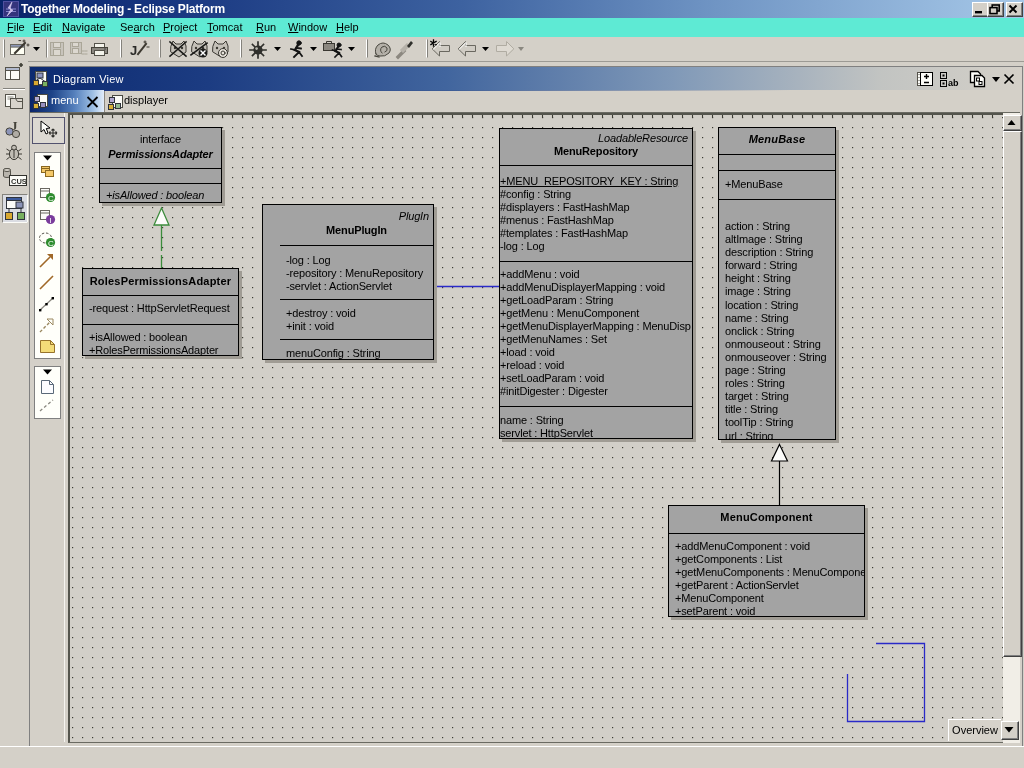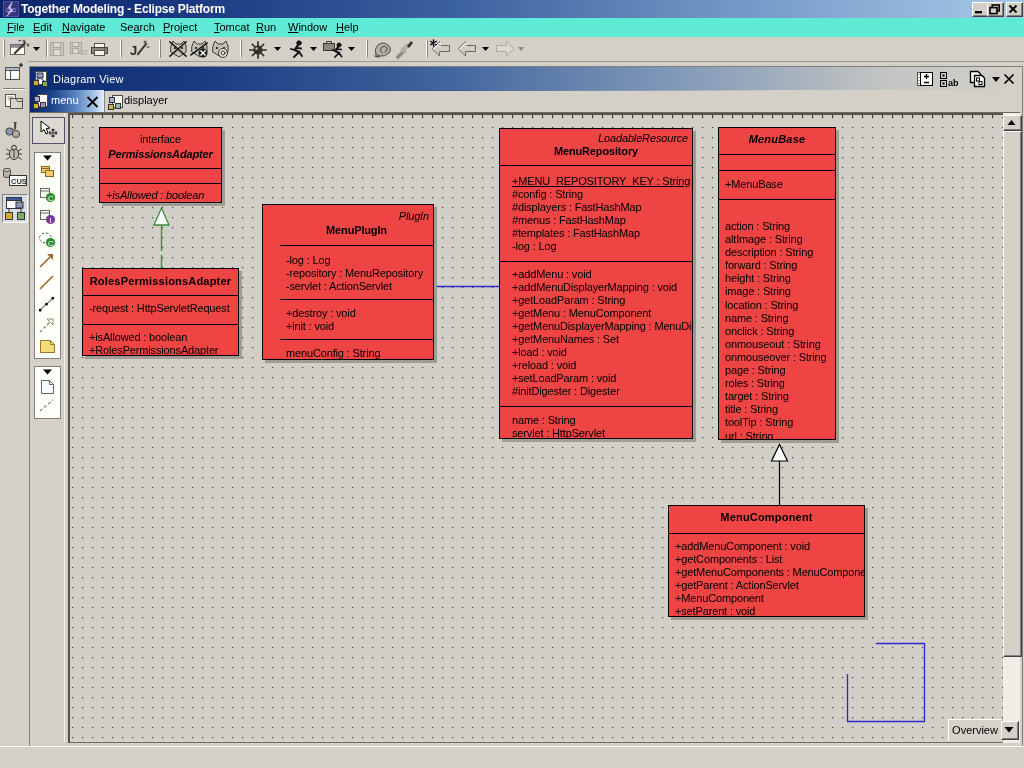--- a/index.html
+++ b/index.html
@@ -28,26 +28,26 @@
 #tabdisptext{left:124px;top:94px;}
 #tabline{left:30px;top:112px;width:990px;height:1px;background:#6a6a62;}
 #palette{left:30px;top:113px;width:38px;height:630px;background:#d4d0c8;}
 .drawer{position:absolute;background:#fffffa;border:1px solid #808080;}
 #canvas{left:68px;top:113px;width:935px;height:627px;background:#d2cfc8;
  border-top:2px solid #55554d;border-left:2px solid #55554d;border-bottom:1px solid #6a6a62;}
 #vscroll{left:1003px;top:113px;width:17px;height:630px;background:#f1eee7;}
 .sbtn{position:absolute;left:0;width:17px;background:#d4d0c8;
  border-top:1px solid #fff;border-left:1px solid #fff;border-right:1px solid #404040;border-bottom:1px solid #404040;
  box-shadow:inset -1px -1px 0 #808080;}
-.uml{position:absolute;background:#ef4444;border:1px solid #000;box-shadow:3px 3px 0 #a09c94;font-size:11px;}
+.uml{position:absolute;background:#a3a3a3;border:1px solid #000;box-shadow:3px 3px 0 #a09c94;font-size:11px;}
 .uml > div{box-sizing:border-box;}
 .uml .ttl{text-align:center;font-weight:bold;letter-spacing:0.2px;}
 .sec{border-top:1px solid #000;overflow:hidden;}
 .ln{height:13px;line-height:13px;padding-left:6px;white-space:nowrap;overflow:hidden;letter-spacing:-0.15px;}
-.tight .ln{padding-left:12px;}
+.tight .ln{padding-left:0;}
 #statusbar{left:0;top:746px;width:1024px;height:22px;background:#d4d0c8;border-top:1px solid #fff;}
 </style></head>
 <body>
 <div id="root">
 
  <div class="abs" id="titlebar"></div>
  <svg class="abs" style="left:3px;top:1px;width:16px;height:16px" viewBox="0 0 16 16">
   <rect x="0.5" y="0.5" width="15" height="15" fill="#34347c" stroke="#5050a0"></rect>
   <path d="M3 8 L13 8 M3 10.5 L13 10.5" stroke="#8888cc" stroke-width="1.2"></path>
   <path d="M9 1 L5 7 L8 8 L4 15 L10 9 L7 8 Z" fill="#c8b8ec" stroke="#e8e0f8" stroke-width="0.5"></path>
@@ -64,21 +64,21 @@
   </g>
   <path d="M37.5 3.5 L44.5 10.5 M44.5 3.5 L37.5 10.5" stroke="#000" stroke-width="1.9"></path>
  </svg>
 
  <div class="abs" id="menubar">
   <span class="mitem" style="left:7px"><u>F</u>ile</span>
   <span class="mitem" style="left:33px"><u>E</u>dit</span>
   <span class="mitem" style="left:62px"><u>N</u>avigate</span>
   <span class="mitem" style="left:120px">Se<u>a</u>rch</span>
   <span class="mitem" style="left:163px"><u>P</u>roject</span>
-  <span class="mitem" style="left:214px"><u>T</u>omcat</span>
+  <span class="mitem" style="left:207px"><u>T</u>omcat</span>
   <span class="mitem" style="left:256px"><u>R</u>un</span>
   <span class="mitem" style="left:288px"><u>W</u>indow</span>
   <span class="mitem" style="left:336px"><u>H</u>elp</span>
  </div>
 
  <div class="abs" id="toolbar"></div>
  <svg class="abs" style="left:0;top:37px;width:540px;height:24px" viewBox="0 0 540 24">
   <g stroke-linecap="square">
 
    <g>

